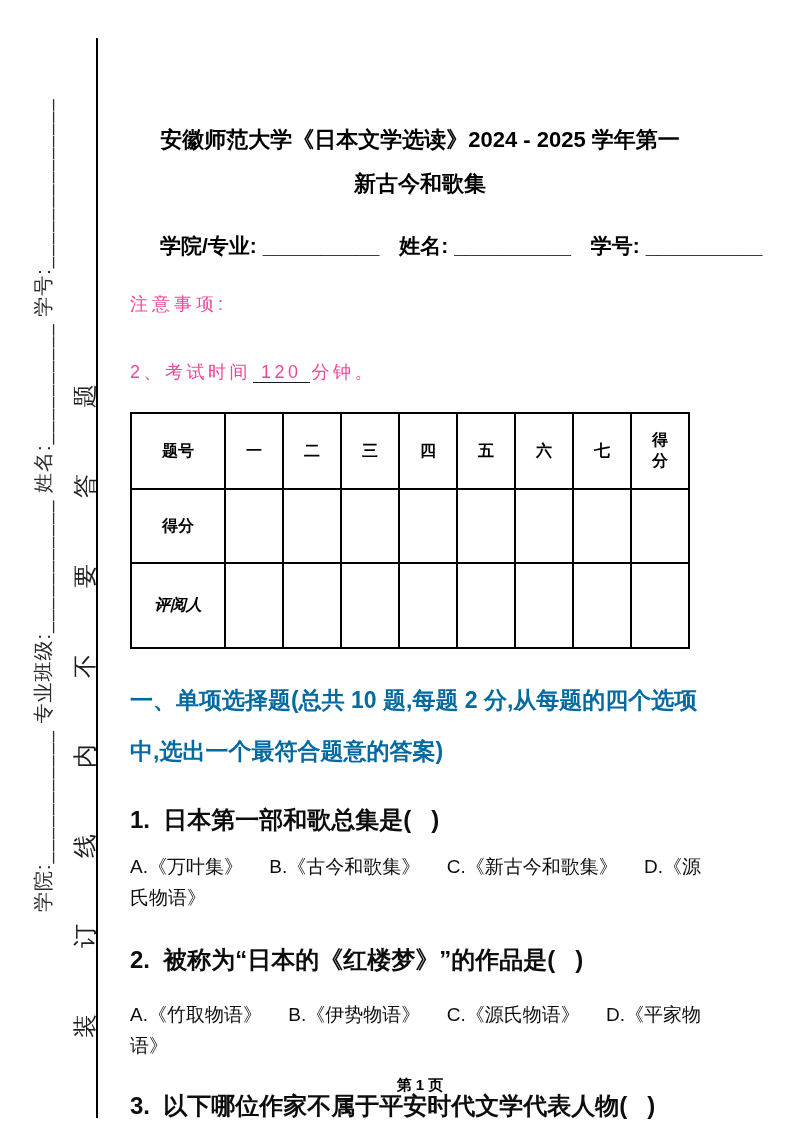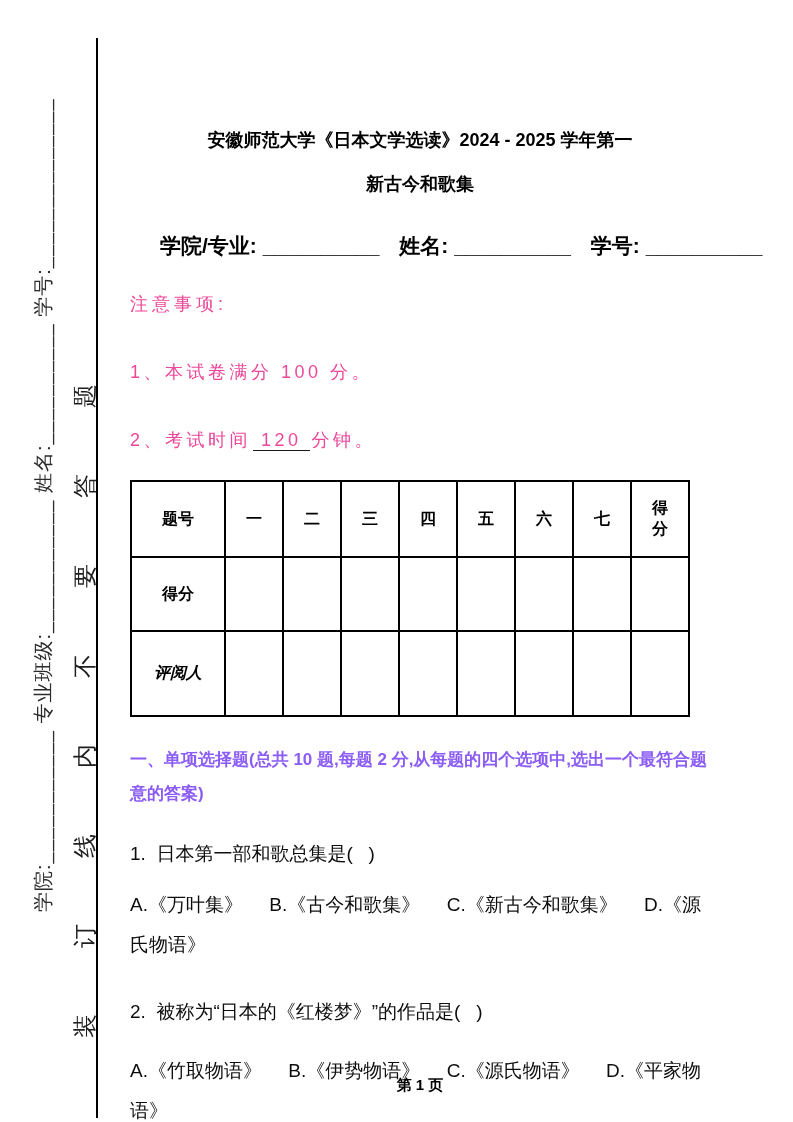--- a/index.html
+++ b/index.html
@@ -51,21 +51,21 @@
   .content {
     position: absolute;
     left: 130px;
     top: 0;
     width: 580px;
   }
   .title {
     margin-top: 118px;
     text-align: center;
     font-weight: bold;
-    font-size: 18px;
+    font-size: 22px;
     line-height: 44px;
     color: #000;
   }
   .fields-row {
     margin-top: 26px;
     padding-left: 30px;
     font-weight: bold;
     font-size: 21px;
     white-space: nowrap;
   }
@@ -102,35 +102,36 @@
   }
   .score-table th { font-weight: bold; }
   .score-table .first-col { width: 60px; }
   .score-table .head-row th { height: 32px; }
   .score-table .row-score td { height: 40px; }
   .score-table .row-reviewer td { height: 51px; font-style: italic; }
   .row-label { font-weight: bold; font-size: 15px; }
   .section-heading {
     margin-top: 26px;
     font-weight: bold;
-    font-size: 17px;
-    line-height: 34px;
-    color: #8b5cf6;
+    font-size: 23px;
+    line-height: 51px;
+    color: #0369a1;
   }
   .question {
     margin-top: 30px;
-    font-size: 19px;
+    font-size: 24px;
     line-height: 26px;
     color: #0d0d0d;
     white-space: pre-wrap;
+    font-weight: bold;
   }
   .options {
     margin-top: 18px;
     font-size: 19px;
-    line-height: 40px;
+    line-height: 31px;
     color: #0d0d0d;
     white-space: pre-wrap;
   }
   .footer {
     position: absolute;
     left: 130px;
     top: 1076px;
     width: 580px;
     text-align: center;
     font-weight: bold;
@@ -154,21 +155,20 @@
     </div>
 
     <div class="fields-row">
       <span class="field-group"><span>学院/专业:</span> <span class="blank">__________</span></span>
       <span class="field-group"><span>姓名:</span> <span class="blank">__________</span></span>
       <span class="field-group"><span>学号:</span> <span class="blank">__________</span></span>
     </div>
 
     <div class="notice-heading serif">注意事项:</div>
 
-    <p class="note serif">1、本试卷满分 100 分。</p>
 
     <p class="note serif"><span>2、考试时间</span><span class="underlined">120</span><span>分钟。</span></p>
 
     <table class="score-table">
       <tbody>
           <tr class="head-row">
         <th class="first-col">题号</th>
         <th>一</th>
         <th>二</th>
         <th>三</th>

